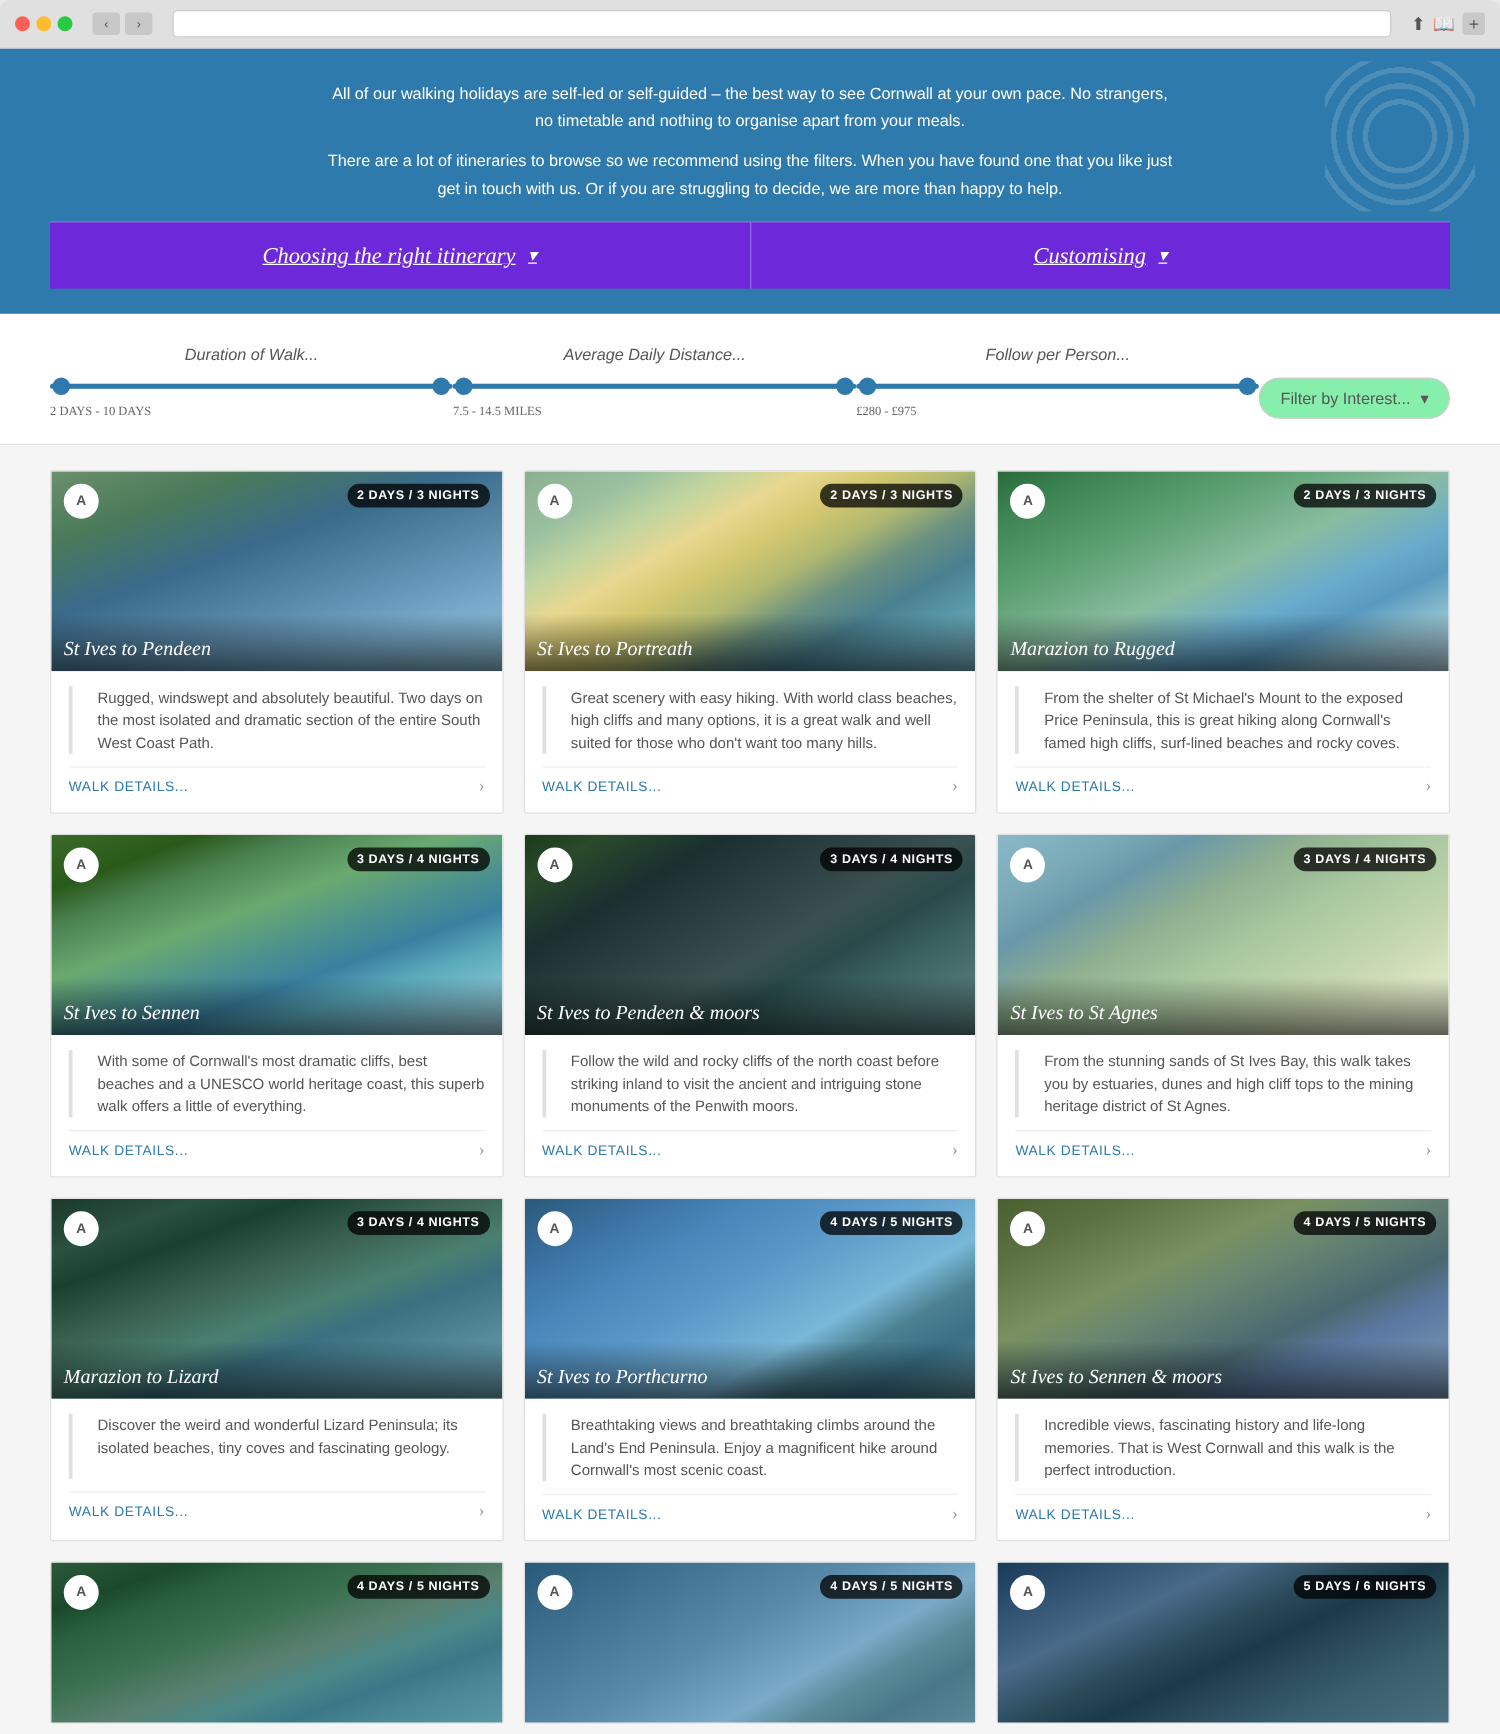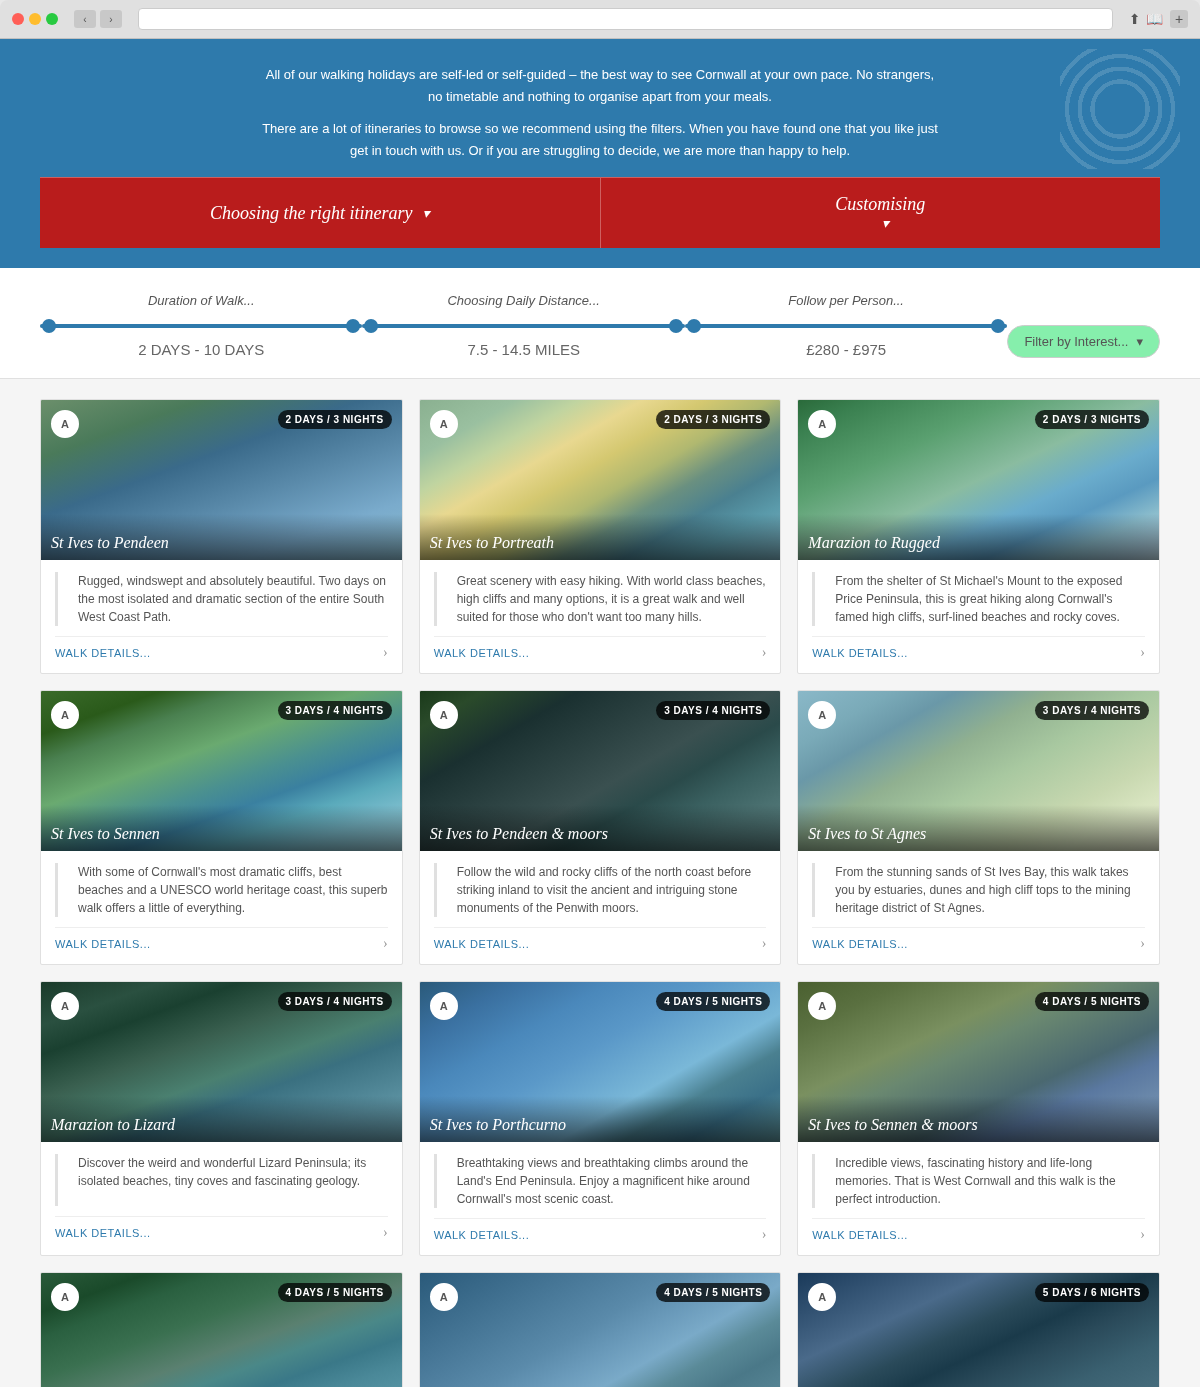--- a/index.html
+++ b/index.html
@@ -49,39 +49,40 @@
       opacity: 0.15;
       background: radial-gradient(circle, transparent 30%, white 30%, white 35%, transparent 35%),
                   radial-gradient(circle, transparent 45%, white 45%, white 50%, transparent 50%),
                   radial-gradient(circle, transparent 60%, white 60%, white 65%, transparent 65%),
                   radial-gradient(circle, transparent 75%, white 75%, white 80%, transparent 80%);
     }
     .hero-text { font-size: 13px; line-height: 1.7; max-width: 680px; margin: 0 auto; font-family: Arial, sans-serif; }
 
     
     .accordion-bar {
-      background: #b91c1c;
+      background: #6d28d9;
       display: flex;
       border-top: 1px solid rgba(255,255,255,0.3);
       margin-top: 15px;
+      text-decoration: underline;
     }
     .accordion-item {
       flex: 1;
       display: flex;
       align-items: center;
       justify-content: center;
       padding: 16px 20px;
       color: white;
       font-size: 18px;
       font-style: italic;
       border-right: 1px solid rgba(255,255,255,0.3);
       cursor: pointer;
       position: relative;
     }
-    .accordion-item:last-child { border-right: none; flex-direction: column; }
+    .accordion-item:last-child { border-right: none; }
     .accordion-chevron { margin-left: 10px; font-size: 14px; }
 
     
     .filters-section {
       background: white;
       padding: 25px 40px 20px;
       border-bottom: 1px solid #e0e0e0;
     }
     .filters-row { display: flex; align-items: flex-end; }
     .filter-group { flex: 1; }
@@ -92,21 +93,21 @@
     .slider-thumb {
       position: absolute;
       width: 14px; height: 14px;
       background: #2e7aac;
       border-radius: 50%;
       top: 50%; transform: translateY(-50%);
       cursor: pointer;
     }
     .slider-thumb-left { left: 0; }
     .slider-thumb-right { right: 0; }
-    .slider-value { text-align: center; font-size: 15px; color: #666; font-family: Liberation Sans, sans-serif; margin-top: 5px; }
+    .slider-value { text-align: left; font-size: 10px; color: #666; font-family: Liberation Serif, serif; margin-top: 5px; }
     .filter-interest {
       background: #86efac;
       border: 1px solid #ccc;
       border-radius: 20px;
       padding: 8px 16px;
       font-size: 13px;
       color: #555;
       cursor: pointer;
       display: flex;
       align-items: center;
@@ -253,21 +254,21 @@
           <div class="slider-track">
             <div class="slider-fill" style="left:0;right:0;"></div>
             <div class="slider-thumb slider-thumb-left" style="left:2px;"></div>
             <div class="slider-thumb slider-thumb-right" style="right:2px;"></div>
           </div>
         </div>
         <div class="slider-value">2 DAYS - 10 DAYS</div>
       </div>
 
       <div class="filter-group">
-        <div class="filter-label">Choosing Daily Distance...</div>
+        <div class="filter-label">Average Daily Distance...</div>
         <div class="slider-container">
           <div class="slider-track">
             <div class="slider-fill" style="left:0;right:0;"></div>
             <div class="slider-thumb slider-thumb-left" style="left:2px;"></div>
             <div class="slider-thumb slider-thumb-right" style="right:2px;"></div>
           </div>
         </div>
         <div class="slider-value">7.5 - 14.5 MILES</div>
       </div>
 

